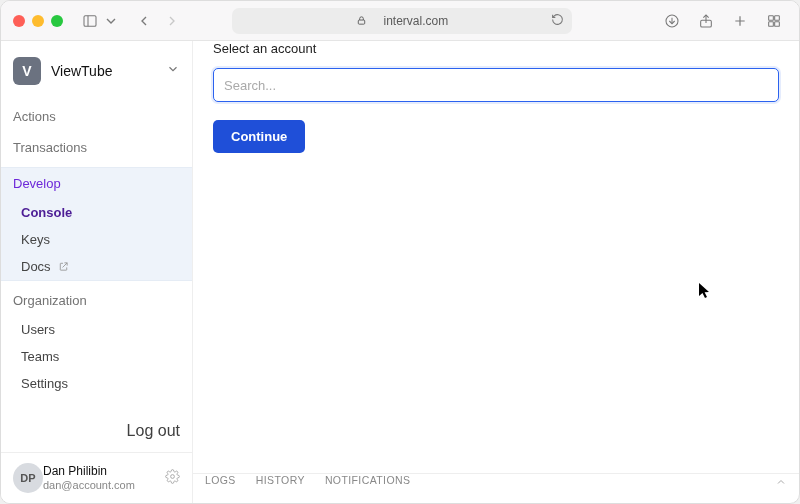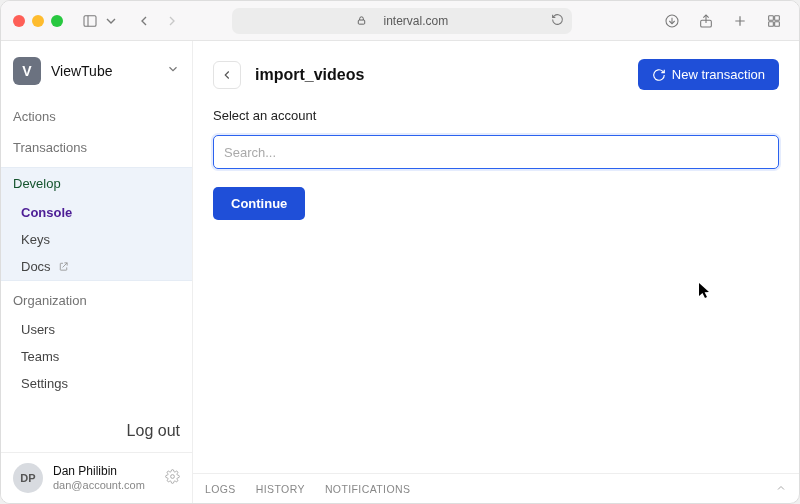--- a/index.html
+++ b/index.html
@@ -117,27 +117,27 @@
     font-size: 13px;
     color: #444;
     padding: 6px 20px;
     cursor: pointer;
   }
   .nav-active-group {
     background: #eef3fa;
     border-top: 1px solid #e5ecf5;
     border-bottom: 1px solid #e5ecf5;
   }
-  .nav-active-group .nav-head { color: #14532d; font-weight:500; }
+  .nav-active-group .nav-head { color: #6d28d9; font-weight:500; }
   .nav-sub.active { color:#4c1d95; font-weight:600; }
   .ext-icon { margin-left:4px; color:#999; font-size:11px; vertical-align: middle; }
   .sidebar-spacer { flex: 1; }
   .logout { font-size:16px; color:#404040; padding:12px; cursor:pointer;text-align:right; }
   .profile {
-    display:flex; align-items:center; gap:10px;
+    display:flex; align-items:center; 
     padding:10px 12px;
     border-top:1px solid #eee;
     justify-content:flex-end;
   }
   .avatar {
     width:30px; height:30px; border-radius:50%;
     background:#d8dbe0;
     color:#555; font-size:11px; font-weight:600;
     display:flex; align-items:center; justify-content:center;
   }
@@ -221,21 +221,20 @@
     top:242px;
     font-size:13px;
     color:#000;
     pointer-events:none;
   }
   .content-wrap { position:relative; flex:1; }
 
   .bottom-tabs {
     border-top:1px solid #eee;
     display:flex;
-    align-items:center;
     padding:0 12px;
     height:30px;
     gap:20px;
   }
   .bt-item {
     font-size:10.5px;
     letter-spacing:0.4px;
     color:#888;
     cursor:pointer;
   }
@@ -375,35 +374,20 @@
           <svg width="15" height="15" viewBox="0 0 24 24" fill="none" stroke="currentColor" stroke-width="1.6">
               <circle cx="12" cy="12" r="3"></circle>
               <path d="M19.4 15a1.7 1.7 0 0 0 .34 1.87l.06.06a2 2 0 1 1-2.83 2.83l-.06-.06a1.7 1.7 0 0 0-1.87-.34 1.7 1.7 0 0 0-1 1.56V21a2 2 0 1 1-4 0v-.09a1.7 1.7 0 0 0-1-1.56 1.7 1.7 0 0 0-1.87.34l-.06.06a2 2 0 1 1-2.83-2.83l.06-.06A1.7 1.7 0 0 0 4.6 15a1.7 1.7 0 0 0-1.56-1H3a2 2 0 1 1 0-4h.09A1.7 1.7 0 0 0 4.6 9a1.7 1.7 0 0 0-.34-1.87l-.06-.06A2 2 0 1 1 7 4.24l.06.06A1.7 1.7 0 0 0 9 4.6a1.7 1.7 0 0 0 1-1.56V3a2 2 0 1 1 4 0v.09c0 .67.4 1.27 1 1.51a1.7 1.7 0 0 0 1.87-.34l.06-.06A2 2 0 1 1 19.76 7l-.06.06A1.7 1.7 0 0 0 19.4 9c.24.6.84 1 1.51 1H21a2 2 0 1 1 0 4h-.09a1.7 1.7 0 0 0-1.51 1z"></path>
             </svg>
         </span>
       </div>
     </div>
 
     <div class="main">
       <div class="content-wrap">
-        <div class="main-header">
-          <div class="back-btn">
-            <svg width="14" height="14" viewBox="0 0 24 24" fill="none" stroke="currentColor" stroke-width="2">
-                <polyline points="15 18 9 12 15 6"></polyline>
-              </svg>
-          </div>
-          <div class="page-title">import_videos</div>
-          <div class="new-trans">
-            <svg viewBox="0 0 24 24" fill="none" stroke="currentColor" stroke-width="2">
-                <path d="M21 12a9 9 0 1 1-3-6.7L21 8"></path>
-                <polyline points="21 3 21 8 16 8"></polyline>
-              </svg>
-            <span>New transaction</span>
-          </div>
-        </div>
 
         <div class="form-area">
           <label class="field-label">Select an account</label>
           <input class="search-input" type="text" placeholder="Search..." style="">
           <button class="continue-btn">Continue</button>
         </div>
 
         <span class="cursor">
           <svg width="12" height="16" viewBox="0 0 12 16">
               <path d="M0 0 L0 13 L3.5 10 L6 15 L8 14 L5.6 9.2 L10 9 Z" fill="#000"></path>

